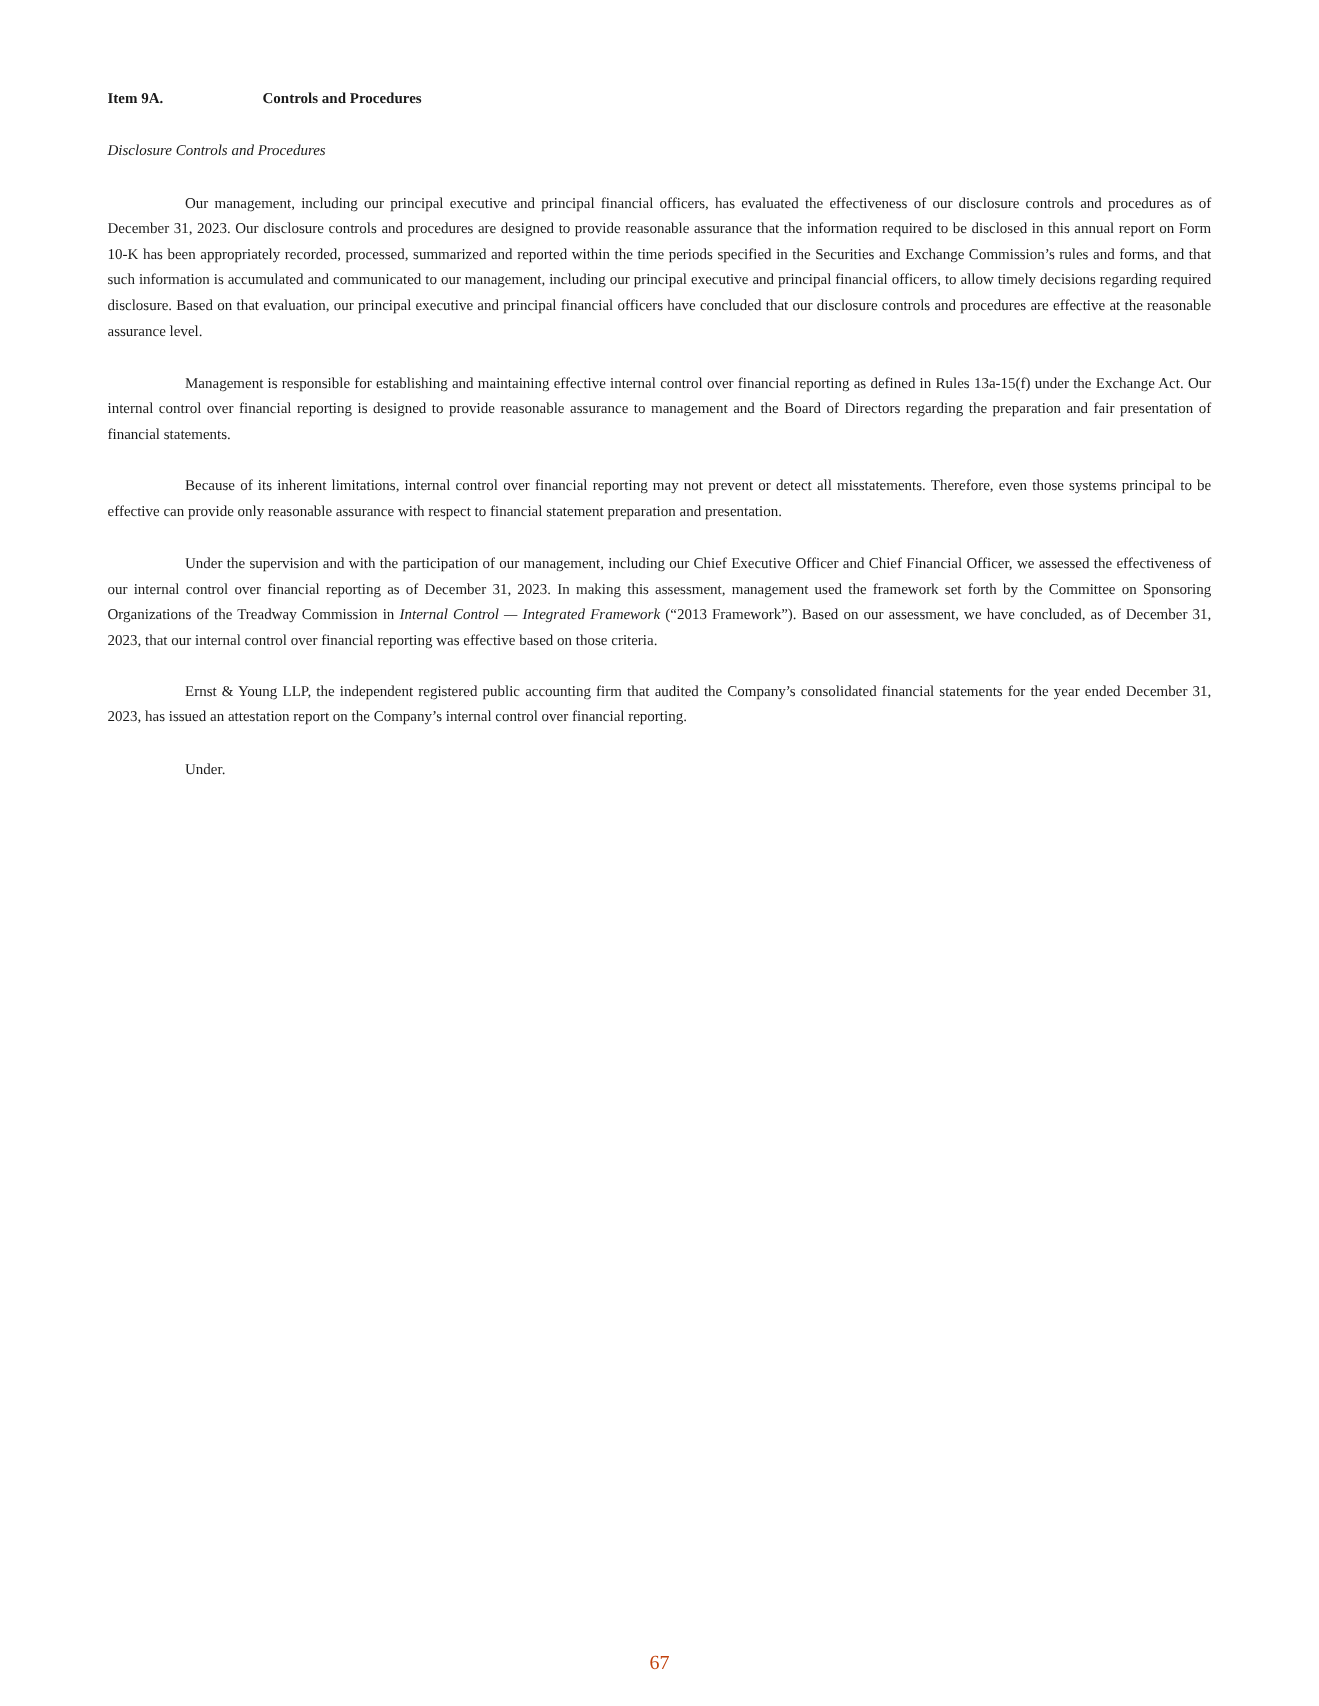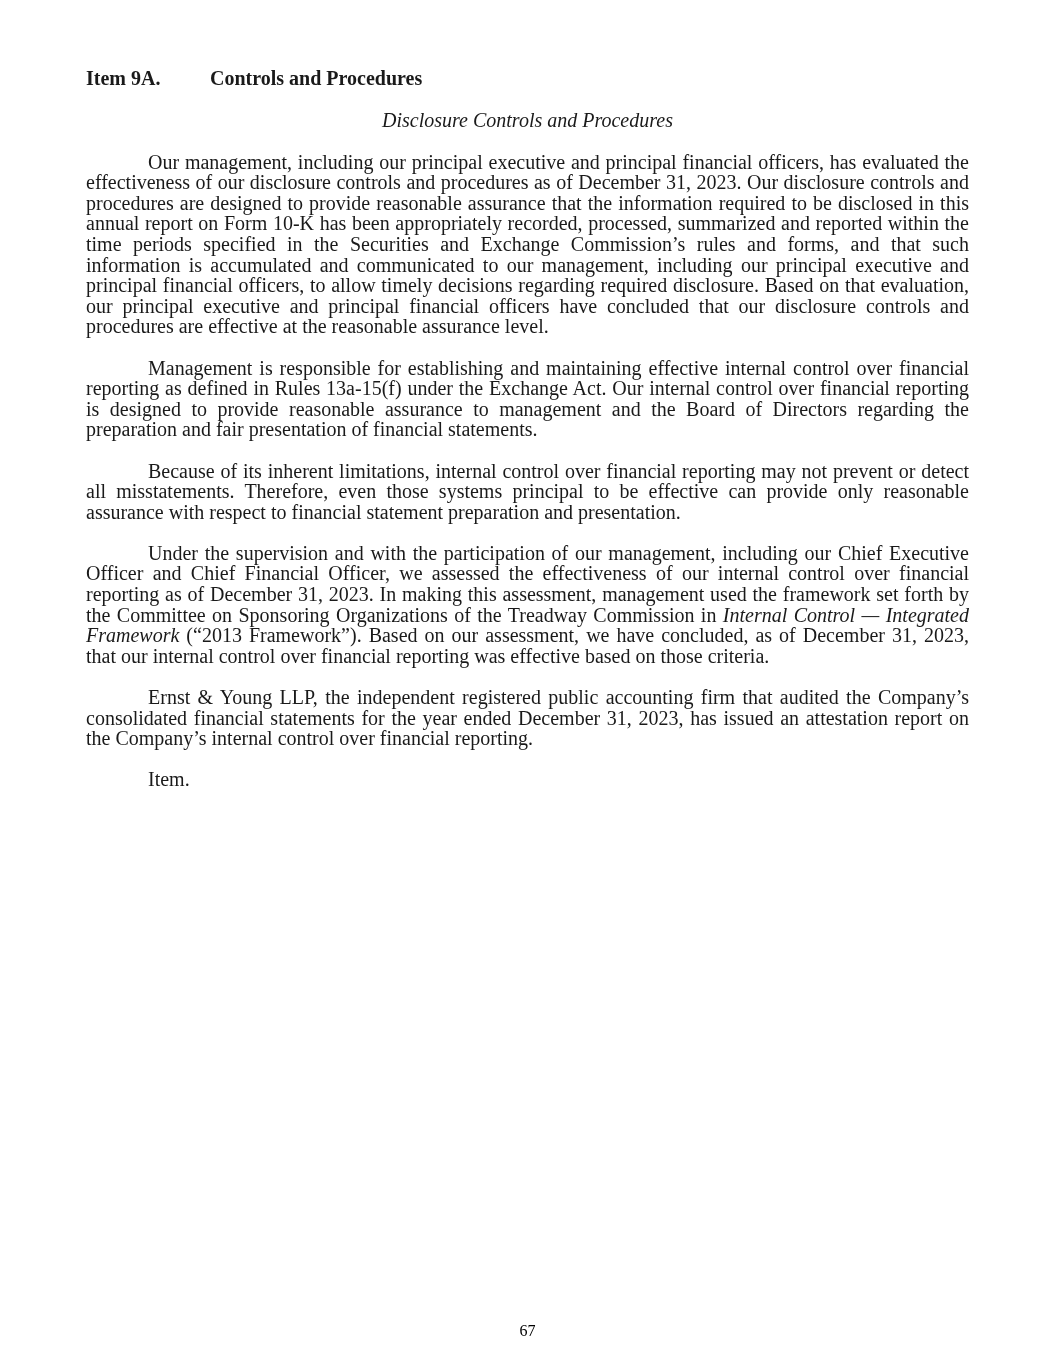--- a/index.html
+++ b/index.html
@@ -3,63 +3,62 @@
   <meta charset="utf-8">
   <style>
     html, body { margin: 0; padding: 0; background: #ffffff; }
     body { width: 1055px; height: 1365px; position: relative; overflow: hidden; }
     .page {
       position: absolute;
       left: 86px;
       top: 68px;
       width: 883px;
       font-family: "Liberation Serif", "DejaVu Serif", serif;
-      font-size: 20px;
+      font-size: 12px;
       line-height: 20.6px;
       color: #1a1a1a;
     }
     .item-heading {
       font-weight: bold;
       margin: 0 0 21px 0;
       height: 21px;
     }
     .item-heading .num { display: inline-block; width: 124px; }
     .sub-heading {
       font-style: italic;
       margin: 0 0 21px 0;
-      text-align: center;
     }
     .para {
       text-align: justify;
       text-indent: 62px;
       margin: 0 0 20.6px 0;
     }
     .para .em { font-style: italic; font-family: Liberation Serif, serif; }
     .page-number {
       position: absolute;
       left: 0; right: 0;
       top: 1322px;
       text-align: center;
       font-family: "Liberation Serif", "DejaVu Serif", serif;
       font-size: 16px;
-      color: #000000;
+      color: #c2410c;
     }
   </style>
 </head>
 <body>
 
 <div class="page">
   <div class="item-heading">
     <span class="num">Item 9A.</span><span>Controls and Procedures</span>
   </div>
 
   <div class="sub-heading">Disclosure Controls and Procedures</div>
   <p class="para">Our management, including our principal executive and principal financial officers, has evaluated the effectiveness of our disclosure controls and procedures as of December 31, 2023. Our disclosure controls and procedures are designed to provide reasonable assurance that the information required to be disclosed in this annual report on Form 10-K has been appropriately recorded, processed, summarized and reported within the time periods specified in the Securities and Exchange Commission’s rules and forms, and that such information is accumulated and communicated to our management, including our principal executive and principal financial officers, to allow timely decisions regarding required disclosure. Based on that evaluation, our principal executive and principal financial officers have concluded that our disclosure controls and procedures are effective at the reasonable assurance level.</p>
 
   <p class="para">Management is responsible for establishing and maintaining effective internal control over financial reporting as defined in Rules 13a-15(f) under the Exchange Act. Our internal control over financial reporting is designed to provide reasonable assurance to management and the Board of Directors regarding the preparation and fair presentation of financial statements.</p>
   <p class="para">Because of its inherent limitations, internal control over financial reporting may not prevent or detect all misstatements. Therefore, even those systems principal to be effective can provide only reasonable assurance with respect to financial statement preparation and presentation.</p>
   <p class="para"><span>Under the supervision and with the participation of our management, including our Chief Executive Officer and Chief Financial Officer, we assessed the effectiveness of our internal control over financial reporting as of December 31, 2023. In making this assessment, management used the framework set forth by the Committee on Sponsoring Organizations of the Treadway Commission in </span><span class="em">Internal Control — Integrated Framework</span><span> (“2013 Framework”). Based on our assessment, we have concluded, as of December 31, 2023, that our internal control over financial reporting was effective based on those criteria.</span></p>
   <p class="para">Ernst &amp; Young LLP, the independent registered public accounting firm that audited the Company’s consolidated financial statements for the year ended December 31, 2023, has issued an attestation report on the Company’s internal control over financial reporting.</p>
 
-  <p class="para">Item.</p>
+  <p class="para">Under.</p>
 </div>
 
 <div class="page-number">67</div>
 
 </body></html>

